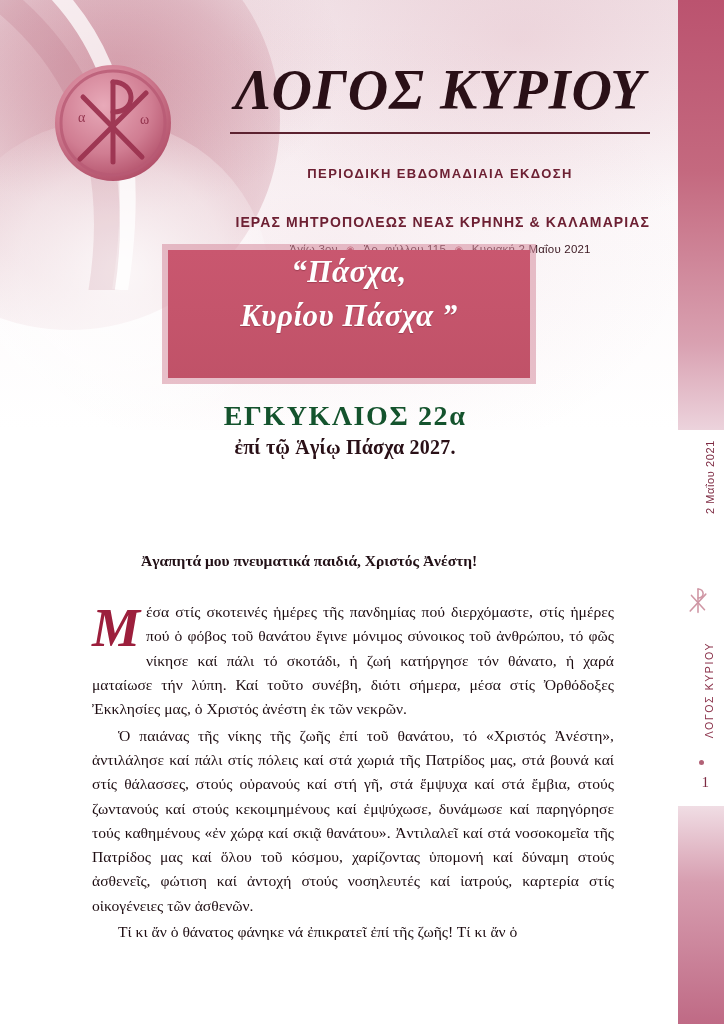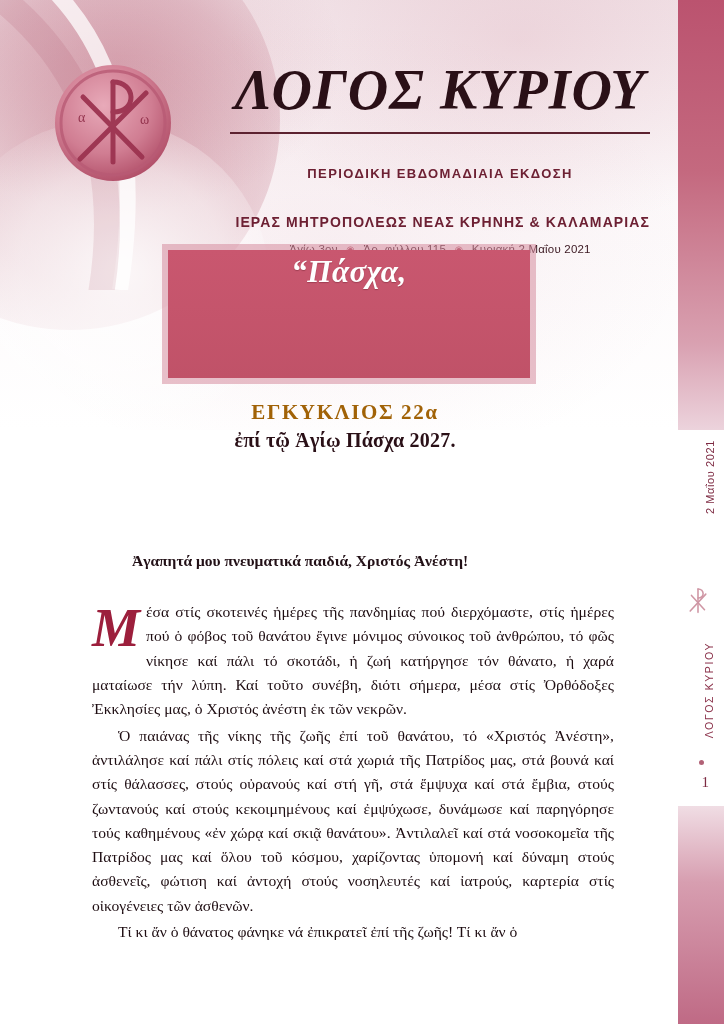--- a/index.html
+++ b/index.html
@@ -232,23 +232,23 @@
   .encyclical {
     position: absolute;
     left: 110px;
     top: 400px;
     width: 470px;
     text-align: center;
   }
   .enc-line1 {
     font-family: "Liberation Serif", serif;
     font-weight: bold;
-    font-size: 21px;
+    font-size: 28px;
     letter-spacing: 1.6px;
-    color: #a16207;
+    color: #14532d;
   }
   .enc-line2 {
     font-family: "Liberation Serif", serif;
     font-weight: bold;
     font-size: 20px;
     letter-spacing: 0.2px;
     color: #2a1017;
     margin-top: 4px;
   }
 
@@ -259,21 +259,21 @@
     top: 478px;
     width: 470px;
     font-family: "Liberation Serif", serif;
     font-weight: bold;
     font-size: 15.5px;
     line-height: 1.52;
     color: #221016;
   }
   .greeting {
     position: absolute;
-    left: 132px;
+    left: 141px;
     top: 552px;
     width: 470px;
     font-family: "Liberation Serif", serif;
     font-weight: bold;
     font-size: 15.5px;
     color: #221016;
   }
 
   
   .body-text {
@@ -369,20 +369,21 @@
         <span>Ἀρ. φύλλου 115</span>
         <span class="sep">◉</span>
         <span>Κυριακή 2 Μαΐου 2021</span>
       </div>
     </div>
   </div>
 
   <div class="headline-box">
     <div class="headline-inner">
       <div>“Πάσχα,</div>
+      <div>Κυρίου Πάσχα ”</div>
     </div>
   </div>
 
   <div class="encyclical">
     <div class="enc-line1">ΕΓΚΥΚΛΙΟΣ 22α</div>
     <div class="enc-line2">ἐπί τῷ Ἁγίῳ Πάσχα 2027.</div>
   </div>
 
 
   <div class="greeting">Ἀγαπητά μου πνευματικά παιδιά, Χριστός Ἀνέστη!</div>

